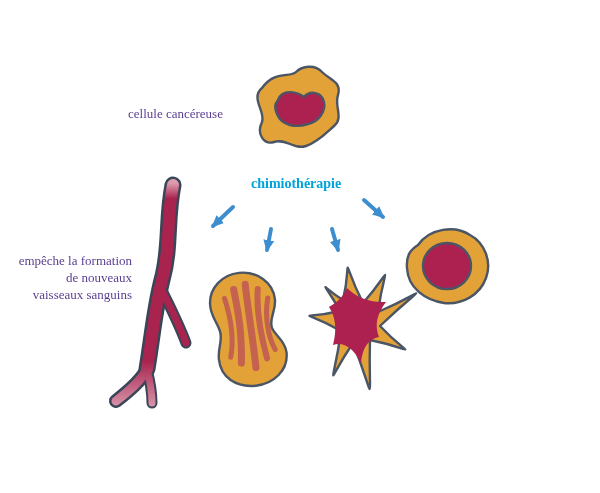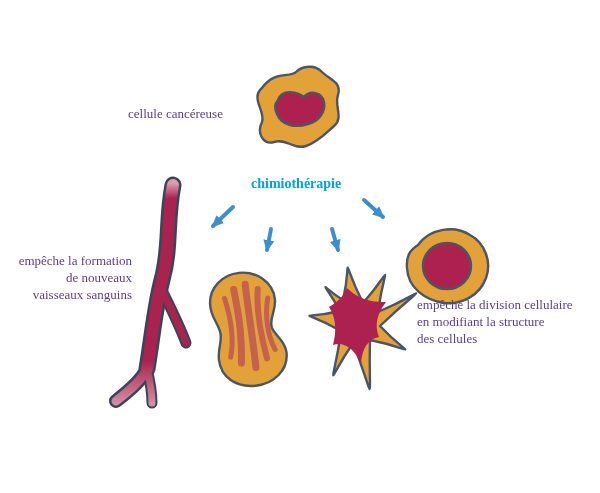--- a/index.html
+++ b/index.html
@@ -116,16 +116,13 @@
   <div class="lbl" style="left:128px; top:105px;">cellule cancéreuse</div>
 
   <div class="lbl-title" style="left:251px; top:176px;">chimiothérapie</div>
 
   <div class="lbl align-right" style="left:4px; top:252px; width:128px;">empêche la formation
 de nouveaux
 vaisseaux sanguins</div>
 
 
 
-  <div class="lbl" style="left:417px; top:296px;">empêche la division cellulaire
-en modifiant la structure
-des cellules</div>
 </div>
 
 </body></html>

